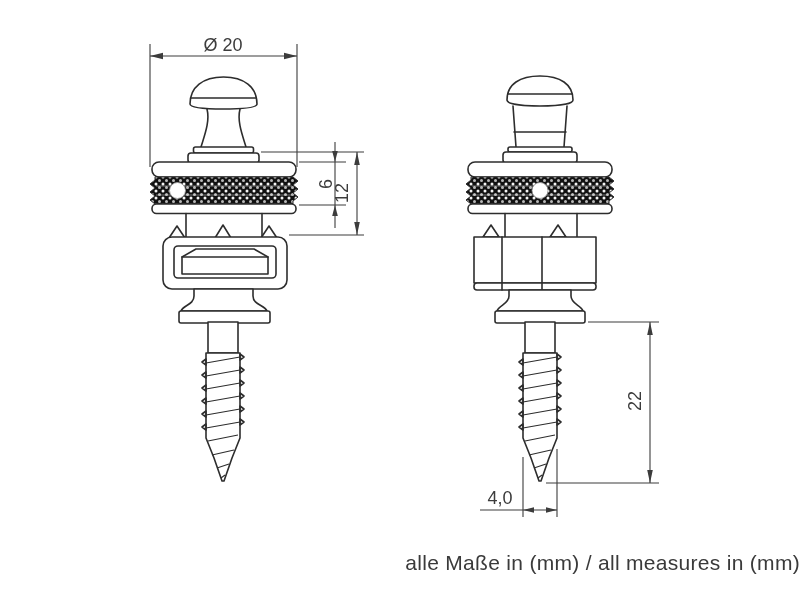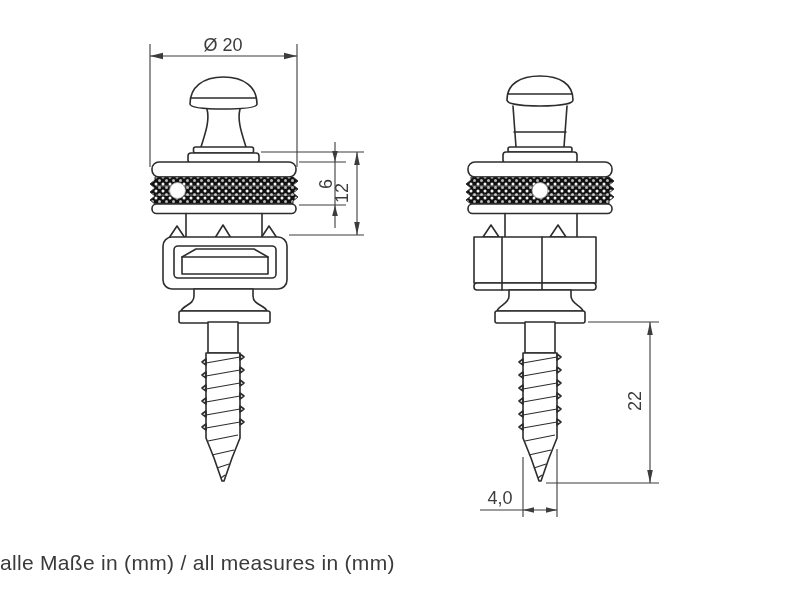--- a/index.html
+++ b/index.html
@@ -11,21 +11,21 @@
   svg{position:absolute;left:0;top:0;}
   .part{fill:#ffffff;stroke:var(--line,#2d2d2d);stroke-width:1.6;stroke-linejoin:round;stroke-linecap:round;}
   .partline{fill:none;stroke:var(--line,#2d2d2d);stroke-width:1.6;stroke-linejoin:round;stroke-linecap:round;}
   .thin{fill:none;stroke:var(--line,#2d2d2d);stroke-width:1.1;}
   .darkband{fill:url(#knurl);stroke:var(--line,#2d2d2d);stroke-width:1;}
   .hole{fill:#ffffff;stroke:#8a8a8a;stroke-width:0.8;}
   .dim{fill:none;stroke:var(--dim,#3c3c3c);stroke-width:1.1;stroke-linecap:butt;}
   .dimarrow{fill:var(--dim,#3c3c3c);stroke:none;}
   .dimtext{fill:var(--dim,#3c3c3c);font-family:"Liberation Sans",sans-serif;font-size:18px;}
   .caption{
-    position:absolute;left:0;top:551px;width:800px;text-align:left;
+    position:absolute;left:0;top:551px;width:800px;text-align:right;
     font-size:21px;color:var(--caption,#3a3a3a);letter-spacing:0.3px;
   }
 </style>
 </head>
 <body>
 
 <svg width="800" height="545" viewBox="0 0 800 545">
   <defs>
     <pattern id="knurl" width="7" height="7" patternUnits="userSpaceOnUse">
       <rect width="7" height="7" fill="#111111"></rect>

